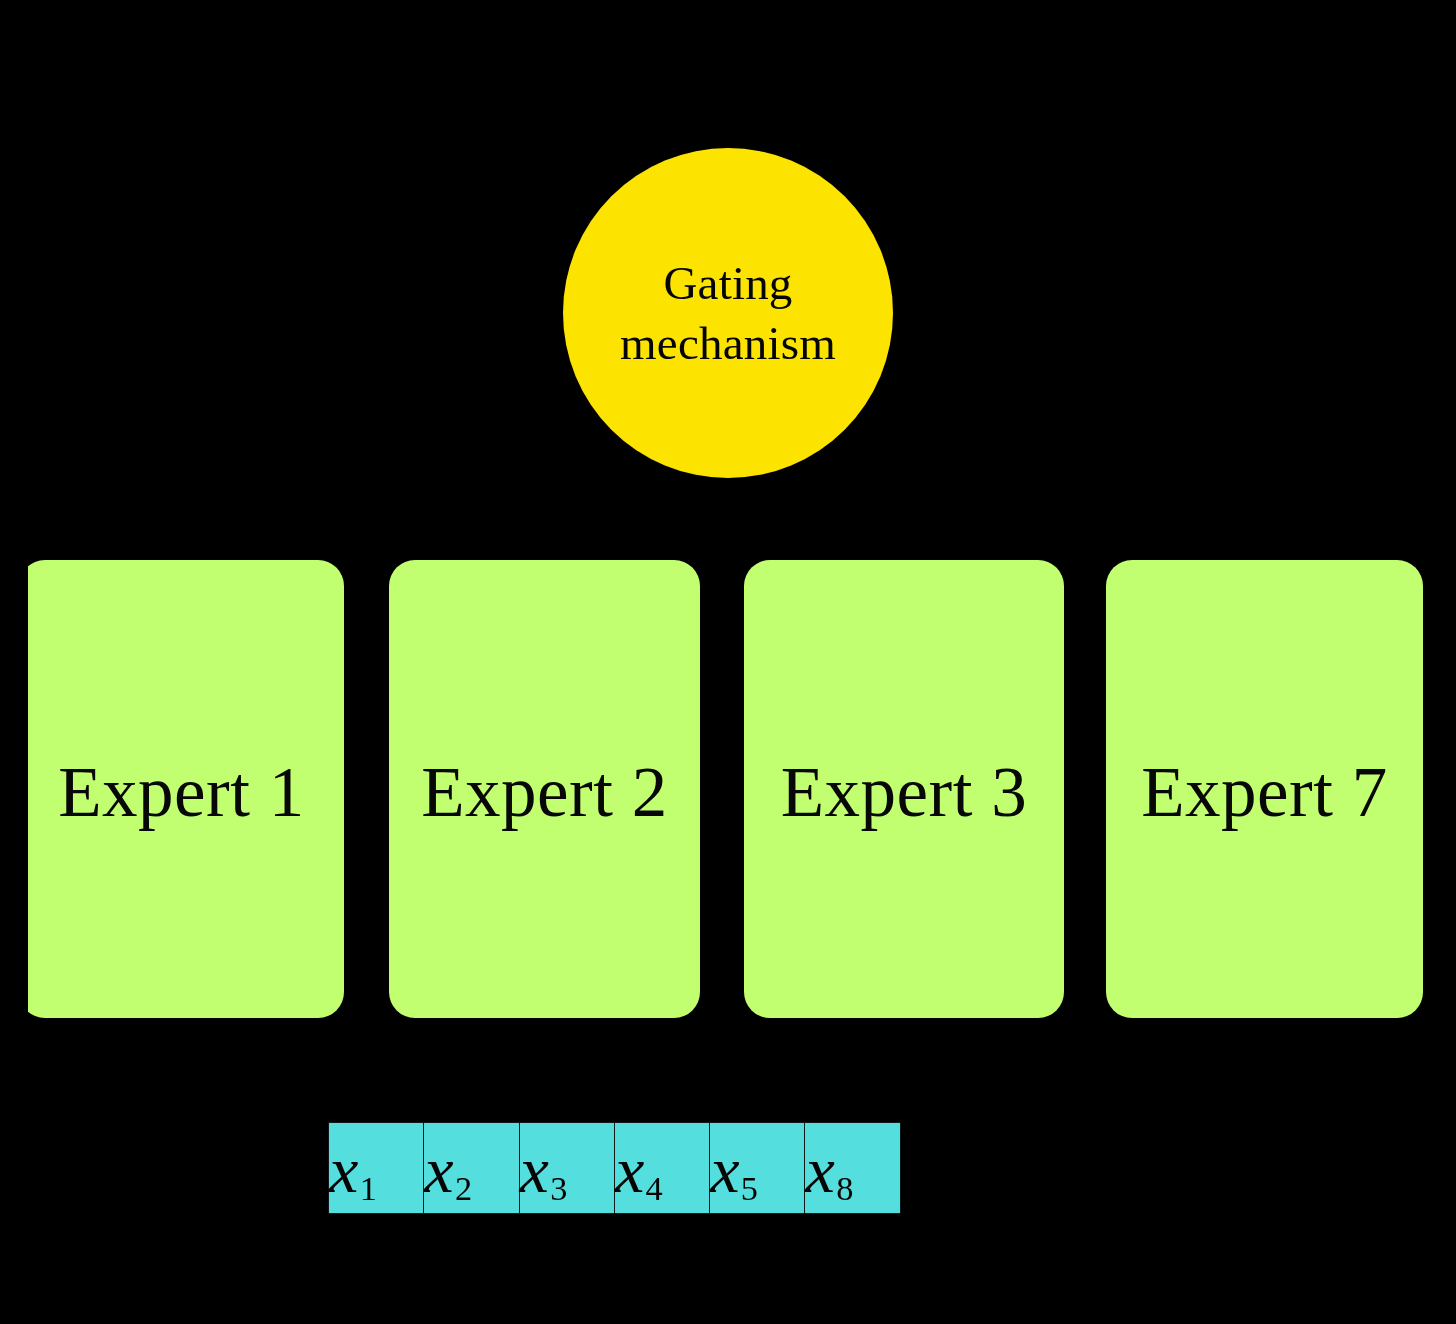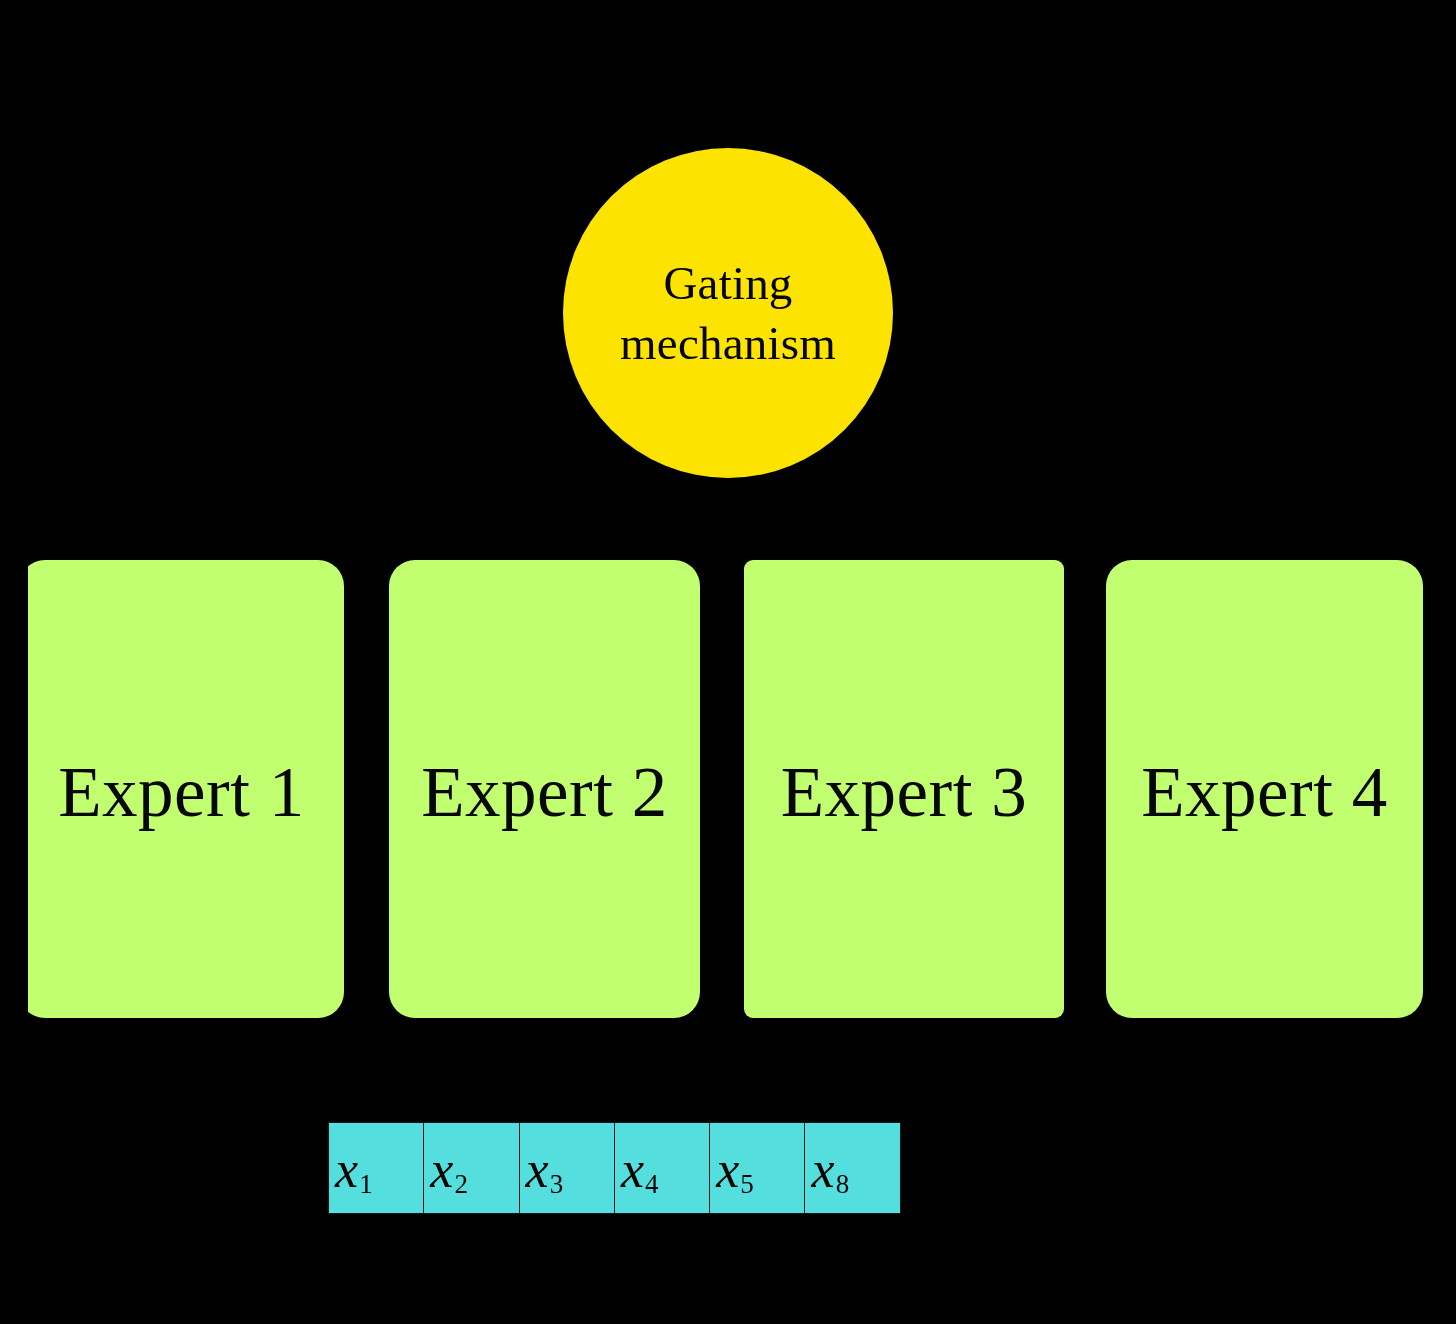--- a/index.html
+++ b/index.html
@@ -58,21 +58,21 @@
   .expert-label {
     font-size: 71px;
     letter-spacing: 0.5px;
     white-space: nowrap;
     position: relative;
     top: 3px;
   }
 
   .expert-1 { left: -9px;   width: 325px; }
   .expert-2 { left: 361px;  width: 311px; justify-content: center; }
-  .expert-3 { left: 716px;  width: 320px; border-radius: 9px; }
+  .expert-3 { left: 716px;  width: 320px; }
   .expert-4 { left: 1078px; width: 317px; }
 
   
   .token-strip {
     position: absolute;
     left: 300px;
     top: 1122px;
     height: 92px;
     display: flex;
     align-items: stretch;
@@ -86,23 +86,22 @@
     align-items: center;
     justify-content: flex-start;
     box-sizing: border-box;
     color: #050505;
     position: relative;
   }
   .token-cell:first-child { margin-left: 0; }
   .token-math {
     font-family: "Liberation Serif", "DejaVu Serif", serif;
     font-style: italic;
-    font-size: 52px;
+    font-size: 66px;
     line-height: 1;
-    padding-left: 6px;
     position: relative;
     top: 2px;
     white-space: nowrap;
   }
   .token-math sub {
     font-style: normal;
     font-size: 0.52em;
     vertical-align: baseline;
     position: relative;
     top: 0.22em;
@@ -122,21 +121,21 @@
   <div class="expert-box expert-1">
     <span class="expert-label">Expert 1</span>
   </div>
   <div class="expert-box expert-2">
     <span class="expert-label">Expert 2</span>
   </div>
   <div class="expert-box expert-3">
     <span class="expert-label">Expert 3</span>
   </div>
   <div class="expert-box expert-4">
-    <span class="expert-label">Expert 4</span>
+    <span class="expert-label">Expert 7</span>
   </div>
 
   <div class="token-strip">
     <div class="token-cell">
       <span class="token-math"><i>x</i><sub>1</sub></span>
     </div>
     <div class="token-cell">
       <span class="token-math"><i>x</i><sub>2</sub></span>
     </div>
     <div class="token-cell">

